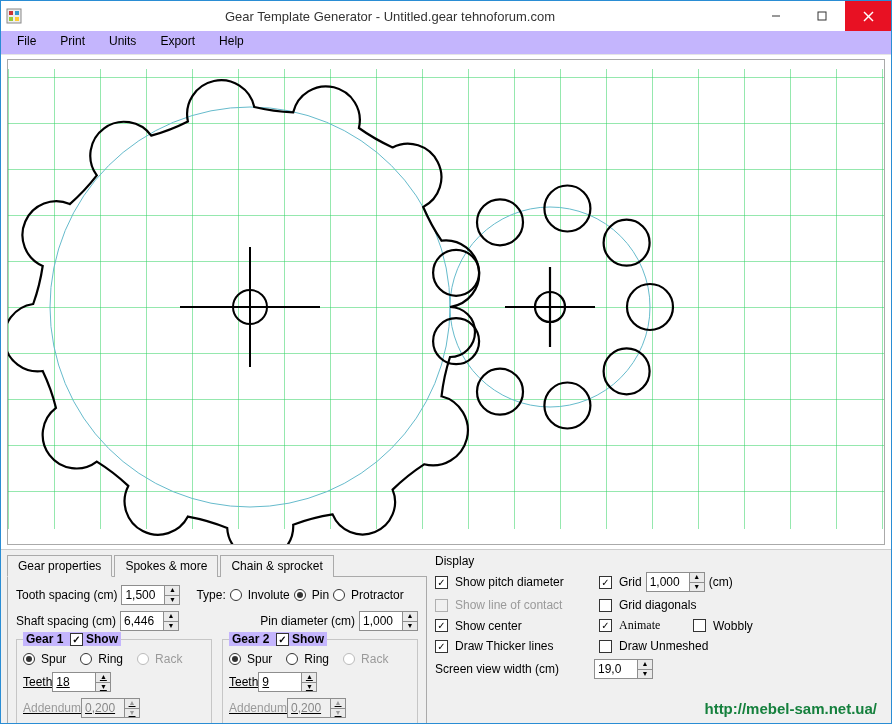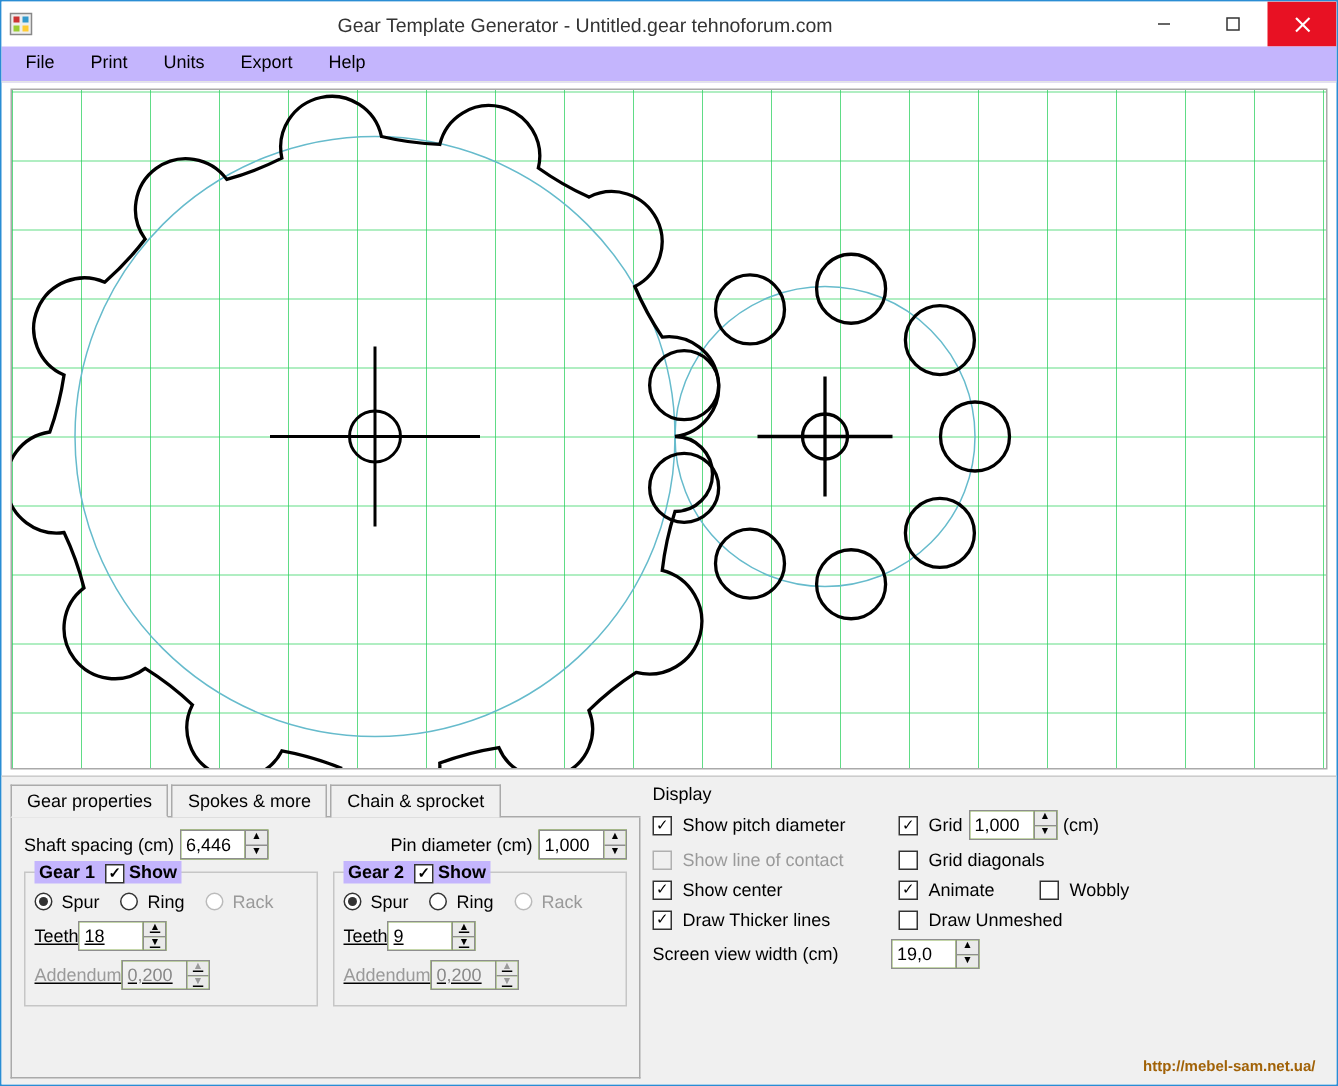--- a/index.html
+++ b/index.html
@@ -6,21 +6,21 @@
 body { background: #fff; width: 892px; height: 724px; border: 1px solid #2a8dd4; display: flex; flex-direction: column; }
 .titlebar { height: 30px; background: #fff; display: flex; align-items: center; color: #000; }
 .titlebar .icon-box { width: 26px; display:flex; align-items:center; justify-content:center;}
 .title-text { flex: 1; text-align: center; color: #333; font-size: 13px;}
 .winbtns { display: flex; height: 100%; }
 .winbtn { width: 46px; display:flex; align-items:center; justify-content:center; color:#333;}
 .winbtn.close { background:#e81123; color:#fff; }
 .menubar { height: 24px; background: #c4b5fd; display:flex; padding: 0 6px; gap: 4px; border-bottom:1px solid #e5e5e5;}
 .menuitem { padding: 3px 10px; cursor: default; }
 .canvas-wrap { flex:1; position:relative; background:#fff; border:1px solid #aaa; margin: 4px 6px; overflow:hidden;}
-.bottom { height: 206px; background:#f0f0f0; border-top:1px solid #ccc; display:flex; padding: 4px 6px 4px 6px; gap: 8px;}
+.bottom { height: 174px; background:#f0f0f0; border-top:1px solid #ccc; display:flex; padding: 4px 6px 4px 6px; gap: 8px;}
 .left-panel { width: 420px; }
 .right-panel { flex:1; position:relative;}
 .tabs { display:flex; border-bottom:1px solid #aaa;}
 .tab { padding: 3px 10px; border:1px solid #aaa; border-bottom:none; background:#f0f0f0; margin-right:2px; position:relative; top:1px;}
 .tab.active { background:#f0f0f0; border-bottom:1px solid #f0f0f0;}
 .tabbody { border:1px solid #aaa; border-top:none; padding: 8px 8px 6px 8px; height: 174px;}
 .row { display:flex; align-items:center; margin-bottom: 6px; gap: 4px;}
 .lbl { white-space: nowrap;}
 .spinner { display:inline-flex; border:1px solid #8e8e8e; background:#84cc16; height:20px;}
 .spinner input { border:none; width:42px; padding: 0 3px; font-size:12px; text-align:left; outline:none;}
@@ -31,21 +31,21 @@
 .chk { width:13px; height:13px; border:1px solid #333; display:inline-flex; align-items:center; justify-content:center; font-size:10px; background:#fff; margin-right:3px; line-height:11px;}
 .chk.dis { border-color:#b0b0b0; color:#b0b0b0; background:#f0f0f0;}
 .radio { width:12px; height:12px; border:1px solid #333; border-radius:50%; display:inline-flex; align-items:center; justify-content:center; margin-right:2px; background:#fff;}
 .radio.sel::after{content:"";width:6px;height:6px;background:#333;border-radius:50%;}
 .radio.dis { border-color:#bbb;}
 .group { border:1px solid #c6c6c6; padding: 6px 6px 4px 6px; margin-top:2px; position:relative;}
 .group-title { position:absolute; top:-8px; left:6px; background:#c4b5fd; padding:0 3px;font-weight:bold;}
 .twocol { display:flex; gap: 10px;}
 .col { flex:1;}
 .pair { display:flex; align-items:center; margin-bottom:6px;text-decoration:underline;}
-.watermark { position:absolute; right:8px; bottom:2px; font-weight:bold; font-size:10px; color:#a16207;}
+.watermark { position:absolute; right:8px; bottom:2px; font-weight:bold; font-size:15px; color:#15803d;}
 .dis { color:#9a9a9a;}
 </style>
 </head>
 <body>
 
 <div class="titlebar">
   <div class="icon-box">
     <svg width="16" height="16" viewBox="0 0 16 16">
         <rect x="1" y="1" width="14" height="14" fill="#eee" stroke="#888"></rect>
         <rect x="3" y="3" width="4" height="4" fill="#c33"></rect>
@@ -138,20 +138,38 @@
 </div>
 
 <div class="bottom">
   <div class="left-panel">
     <div class="tabs">
       <div class="tab active">Gear properties</div>
       <div class="tab">Spokes &amp; more</div>
       <div class="tab">Chain &amp; sprocket</div>
     </div>
     <div class="tabbody">
+      <div class="row">
+        <span class="lbl">Tooth spacing (cm)</span>
+        <span class="spinner">
+            <input value="1,500" style="">
+            <span class="spin-btns">
+              <div>▲</div>
+              <div>▼</div>
+            </span>
+          </span>
+        <span style="width:8px"></span>
+        <span class="lbl">Type:</span>
+        <span class="radio"></span>
+          <span class="lbl">Involute</span>
+        <span class="radio sel"></span>
+          <span class="lbl">Pin</span>
+        <span class="radio"></span>
+          <span class="lbl">Protractor</span>
+      </div>
       <div class="row">
         <span class="lbl">Shaft spacing (cm)</span>
         <span class="spinner">
             <input value="6,446" style="">
             <span class="spin-btns">
               <div>▲</div>
               <div>▼</div>
             </span>
           </span>
         <span style="flex:1"></span>
@@ -254,21 +272,21 @@
     <div class="row">
       <span class="chk dis"></span>
         <span class="lbl dis" style="width:140px;">Show line of contact</span>
       <span class="chk"></span>
         <span class="lbl">Grid diagonals</span>
     </div>
     <div class="row">
       <span class="chk">✓</span>
         <span class="lbl" style="width:140px;">Show center</span>
       <span class="chk">✓</span>
-        <span class="lbl" style="width:70px;">Animate</span>
+        <span class="lbl" style="width:70px;font-family:Liberation Serif, serif;">Animate</span>
       <span class="chk"></span>
         <span class="lbl">Wobbly</span>
     </div>
     <div class="row">
       <span class="chk">✓</span>
         <span class="lbl" style="width:140px;">Draw Thicker lines</span>
       <span class="chk"></span>
         <span class="lbl">Draw Unmeshed</span>
     </div>
     <div class="row">

